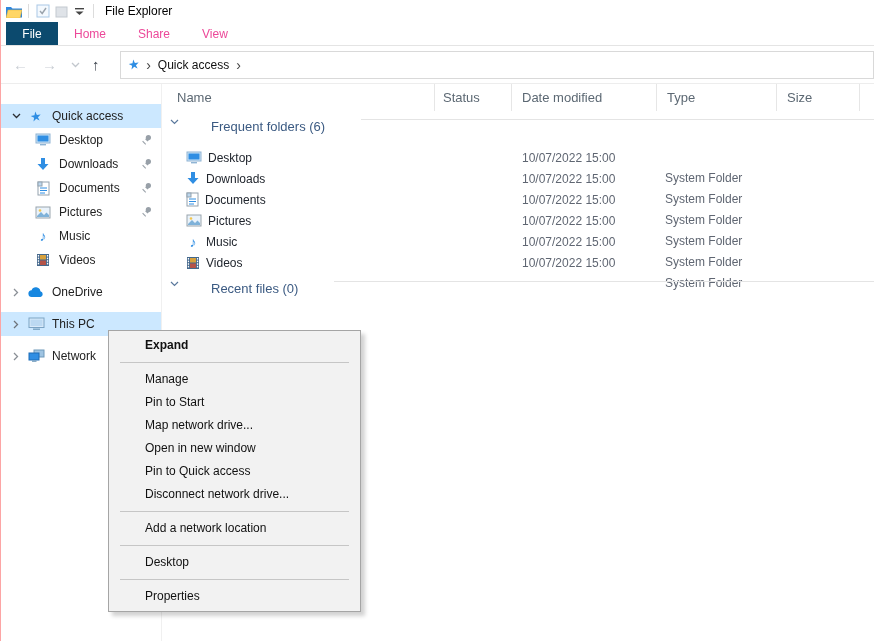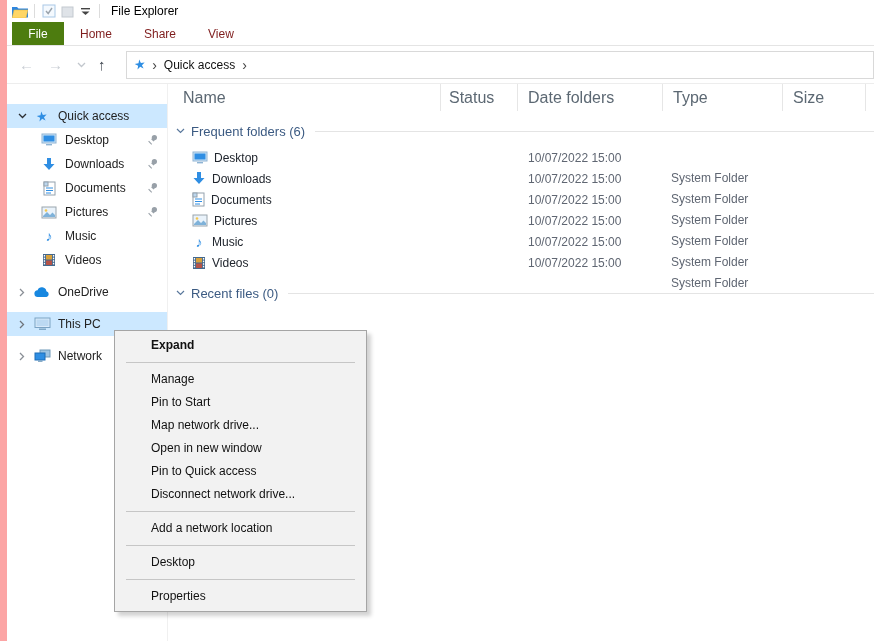--- a/index.html
+++ b/index.html
@@ -1,29 +1,29 @@
 <!DOCTYPE html>
 <html><head>
 <meta charset="utf-8">
 <style>
   * { box-sizing: border-box; margin: 0; padding: 0; }
   html,body { width: 874px; height: 641px; background: #fff; }
   body { font-family: "Liberation Sans", sans-serif; color: #222; position: relative; overflow: hidden; }
-  .window { width: 874px; height: 641px; border-left: 7px solid #fca5a5; position: relative; background: #fff; }
+  .window { width: 874px; height: 641px; border-left: 1px solid #fca5a5; position: relative; background: #fff; }
 
   
   .titlebar { height: 22px; display: flex; align-items: center; padding-left: 4px; font-size: 12px; }
   .qat-sep { width: 1px; height: 14px; background: #dcdcdc; margin: 0 5px; }
   .qat-btn { display: flex; align-items: center; justify-content: center; width: 18px; height: 18px; }
   .win-title { margin-left: 6px; color: #000; }
 
   
   .tabrow { height: 24px; display: flex; align-items: stretch; border-bottom: 1px solid #e4e4e4; font-size: 12px; }
-  .tab-file { background: #4d7c0f; color: #fff; width: 52px; margin-left: 5px; display: flex; align-items: center; justify-content: center; }
-  .tab { padding: 0 16px; display: flex; align-items: center; color: #7f1d1d; }
+  .tab-file { background: #0c4a6e; color: #fff; width: 52px; margin-left: 5px; display: flex; align-items: center; justify-content: center; }
+  .tab { padding: 0 16px; display: flex; align-items: center; color: #ec4899; }
 
   
   .navbar { height: 38px; display: flex; align-items: center; border-bottom: 1px solid #ededed; padding-left: 12px; }
   .nav-arrow { font-size: 15px; line-height: 1; margin-right: 14px; }
   .nav-disabled { color: #c9ced4; }
   .nav-enabled { color: #3f4650; }
   .nav-chevron { margin-right: 12px; display: flex; align-items: center; }
   .addressbar { flex: 1; height: 28px; border: 1px solid #d9d9d9; margin-left: 6px; margin-right: 0; display: flex; align-items: center; padding: 0 7px; font-size: 12px; color: #111; }
   .crumb-sep { color: #444; font-size: 14px; margin: 0 7px; line-height: 1; }
   .qa-star { color: #2f8ee3; font-size: 13px; transform: rotate(-8deg); display: inline-block; }
@@ -37,31 +37,31 @@
   .tree-item { height: 24px; display: flex; align-items: center; position: relative; padding-left: 8px; }
   .tree-item.selected { background: #cce8ff; }
   .tree-chevron { width: 14px; display: flex; align-items: center; justify-content: center; flex: none; }
   .tree-icon { width: 18px; display: flex; align-items: center; justify-content: center; margin-left: 4px; flex: none; }
   .tree-item.child { padding-left: 29px; }
   .tree-label { margin-left: 7px; white-space: nowrap; }
   .tree-pin { position: absolute; right: 8px; top: 5px; }
   .tree-gap { height: 8px; }
 
   
-  .colheaders { height: 27px; display: flex; font-size: 16px; color: #5c6873; align-items: center; }
+  .colheaders { height: 27px; display: flex; font-size: 13px; color: #5c6873; align-items: center; }
   .colh { height: 100%; display: flex; align-items: center; border-right: 1px solid #e6e6e6; }
   .colh-name { width: 273px; padding-left: 15px; }
   .colh-status { width: 77px; padding-left: 8px; }
   .colh-date { width: 145px; padding-left: 10px; }
   .colh-type { width: 120px; padding-left: 10px; }
   .colh-size { width: 83px; padding-left: 10px; }
   .colh-fill { flex: 1; border-right: none; }
 
   
-  .group-header { display: flex; align-items: center; height: 24px; margin-top: 8px; font-size: 13px; color: #3b5a82; padding-left: 8px; }
+  .group-header { display: flex; height: 24px; margin-top: 8px; font-size: 13px; color: #3b5a82; padding-left: 8px; gap: 26px; }
   .group-label { margin-left: 6px; white-space: nowrap; }
   .group-line { flex: 1; height: 1px; background: #e4e4e4; margin-left: 10px; }
   .file-row { height: 21px; display: flex; align-items: center; font-size: 12px; }
   .rows-block { margin-top: 4px; }
   .cell-name { width: 360px; display: flex; align-items: center; padding-left: 24px; color: #21262e; }
   .cell-name .row-label { margin-left: 6px; }
   .cell-date { width: 143px; color: #5f6672; }
   .cell-type { flex: 1; color: #5f6672; margin-top: 40px; }
 
   
@@ -298,21 +298,21 @@
         <span class="tree-label">Network</span>
       </div>
 
     </div>
 
     <div class="content">
 
       <div class="colheaders">
         <div class="colh colh-name">Name</div>
         <div class="colh colh-status">Status</div>
-        <div class="colh colh-date">Date folders</div>
+        <div class="colh colh-date">Date modified</div>
         <div class="colh colh-type">Type</div>
         <div class="colh colh-size">Size</div>
         <div class="colh colh-fill"></div>
       </div>
 
       <div class="group-header">
         <svg width="9" height="6" viewBox="0 0 9 6">
             <path d="M1 1 l3.5 3.5 L8 1" fill="none" stroke="#5a789c" stroke-width="1.2"></path>
           </svg>
         <span class="group-label">Frequent folders (6)</span>

